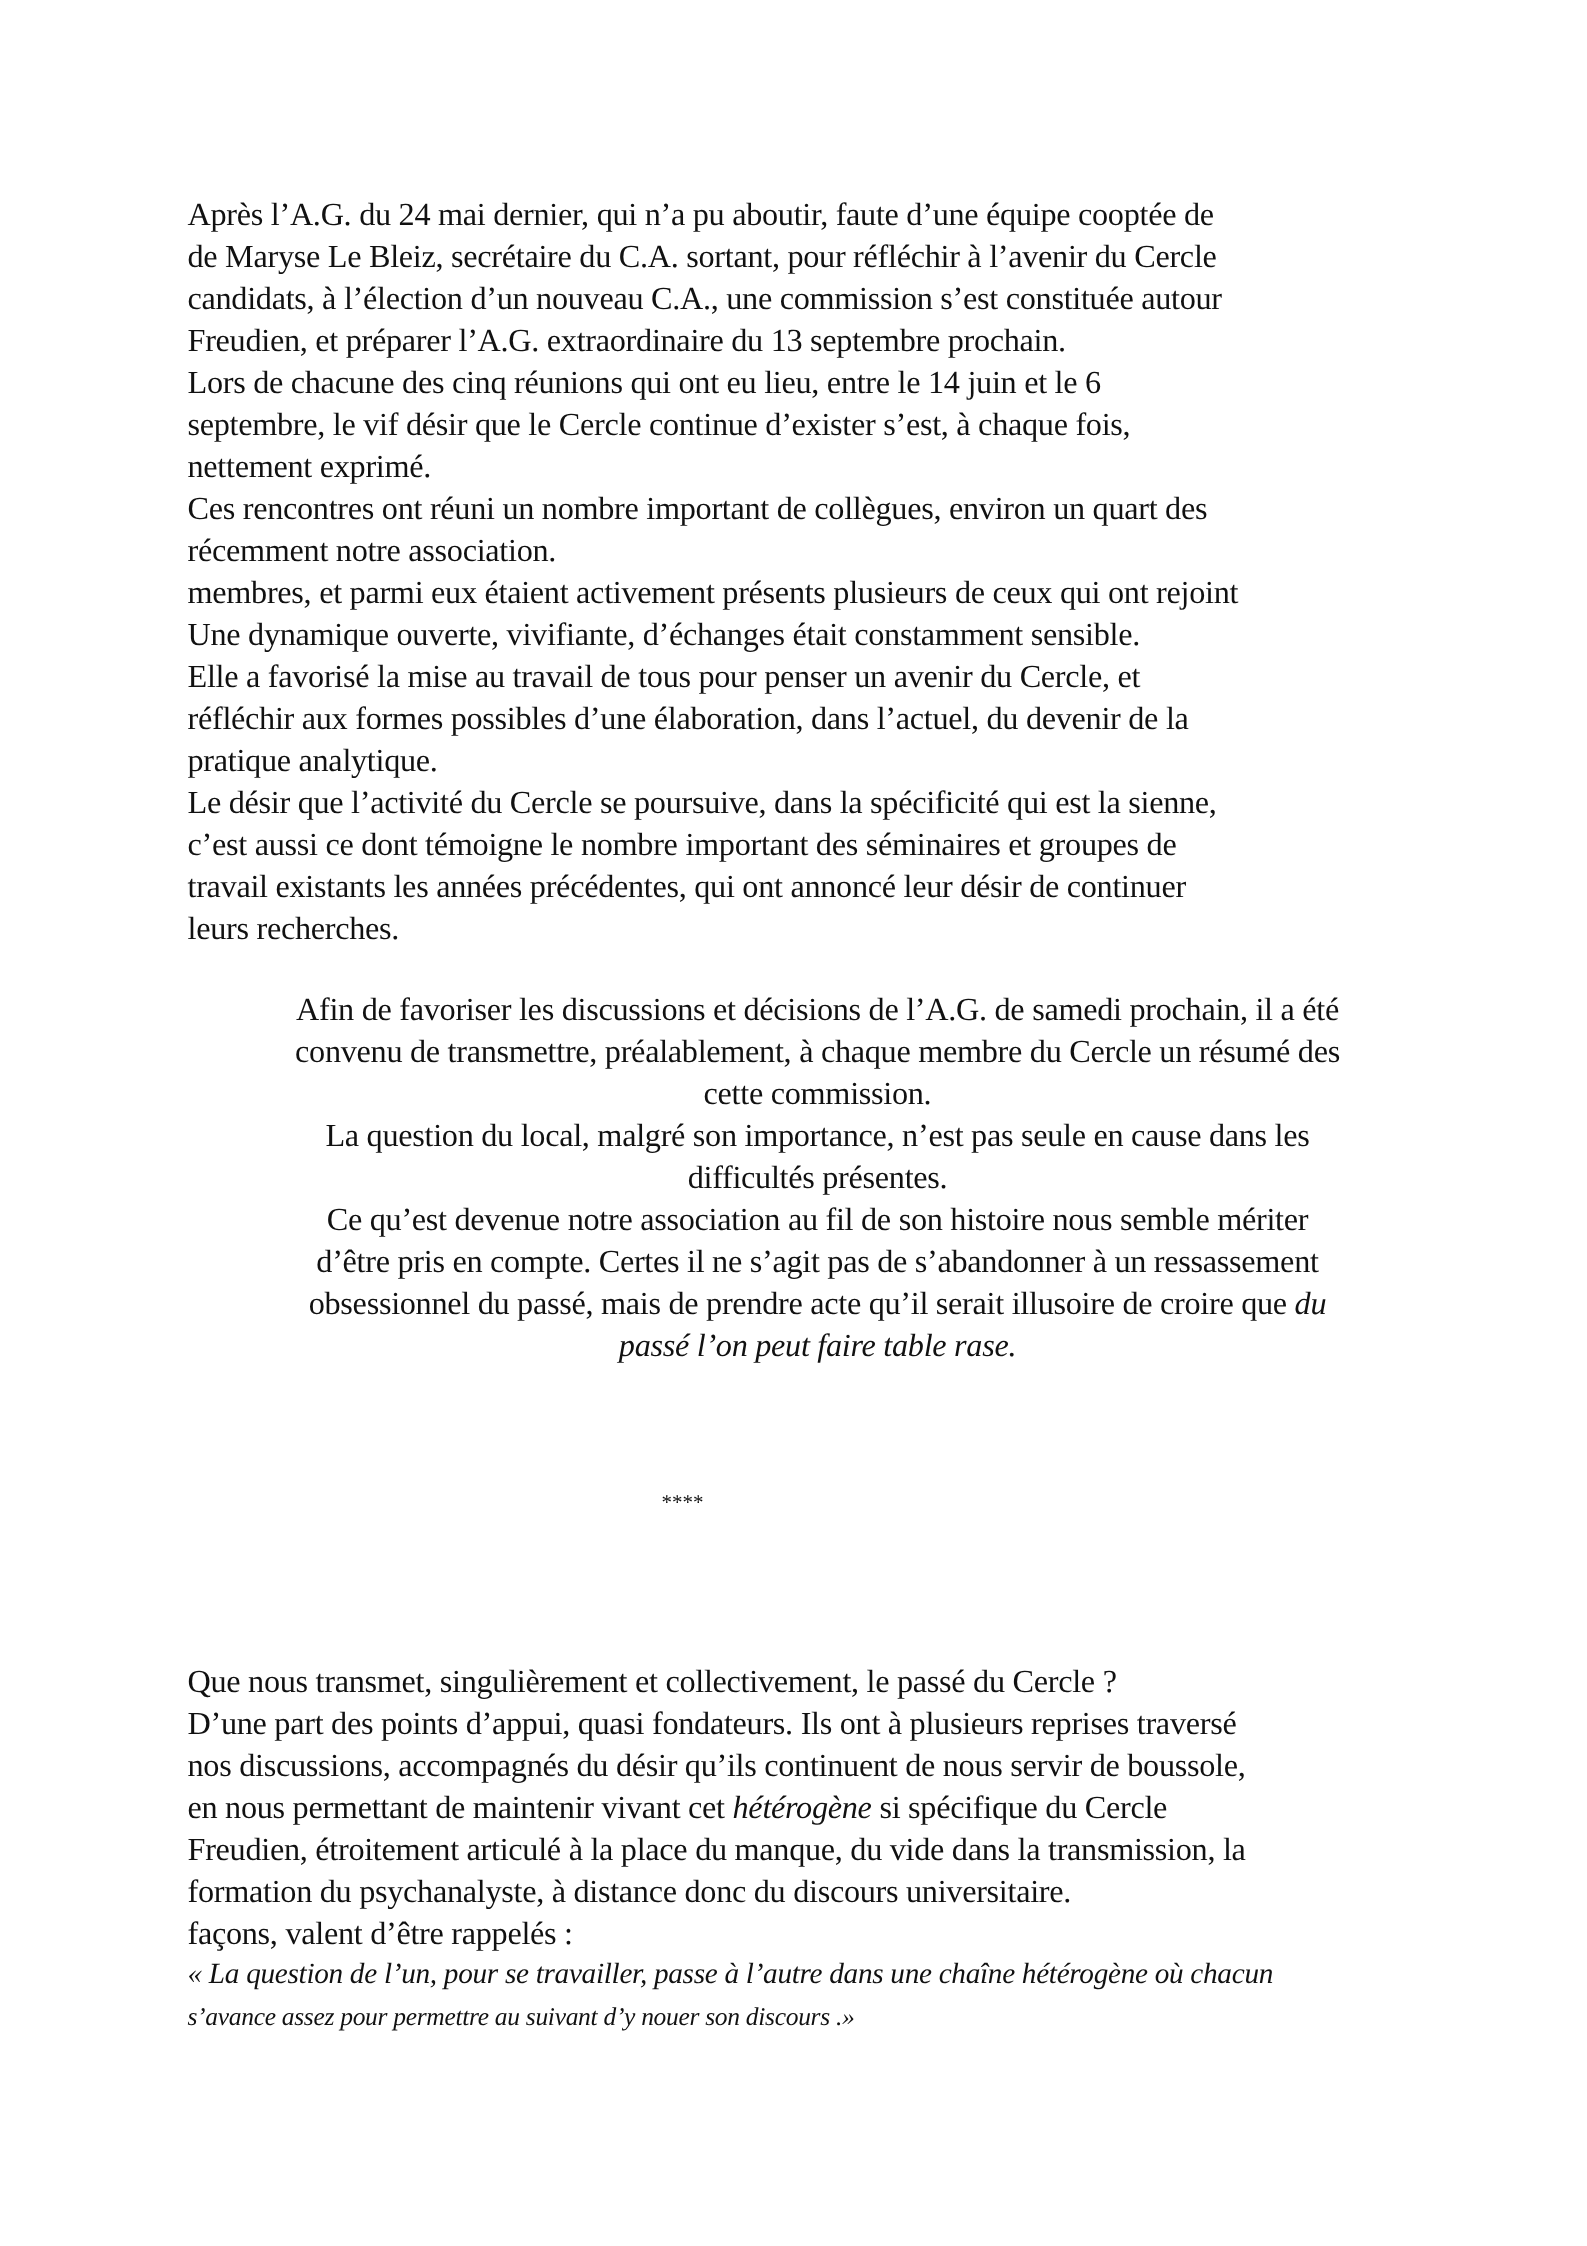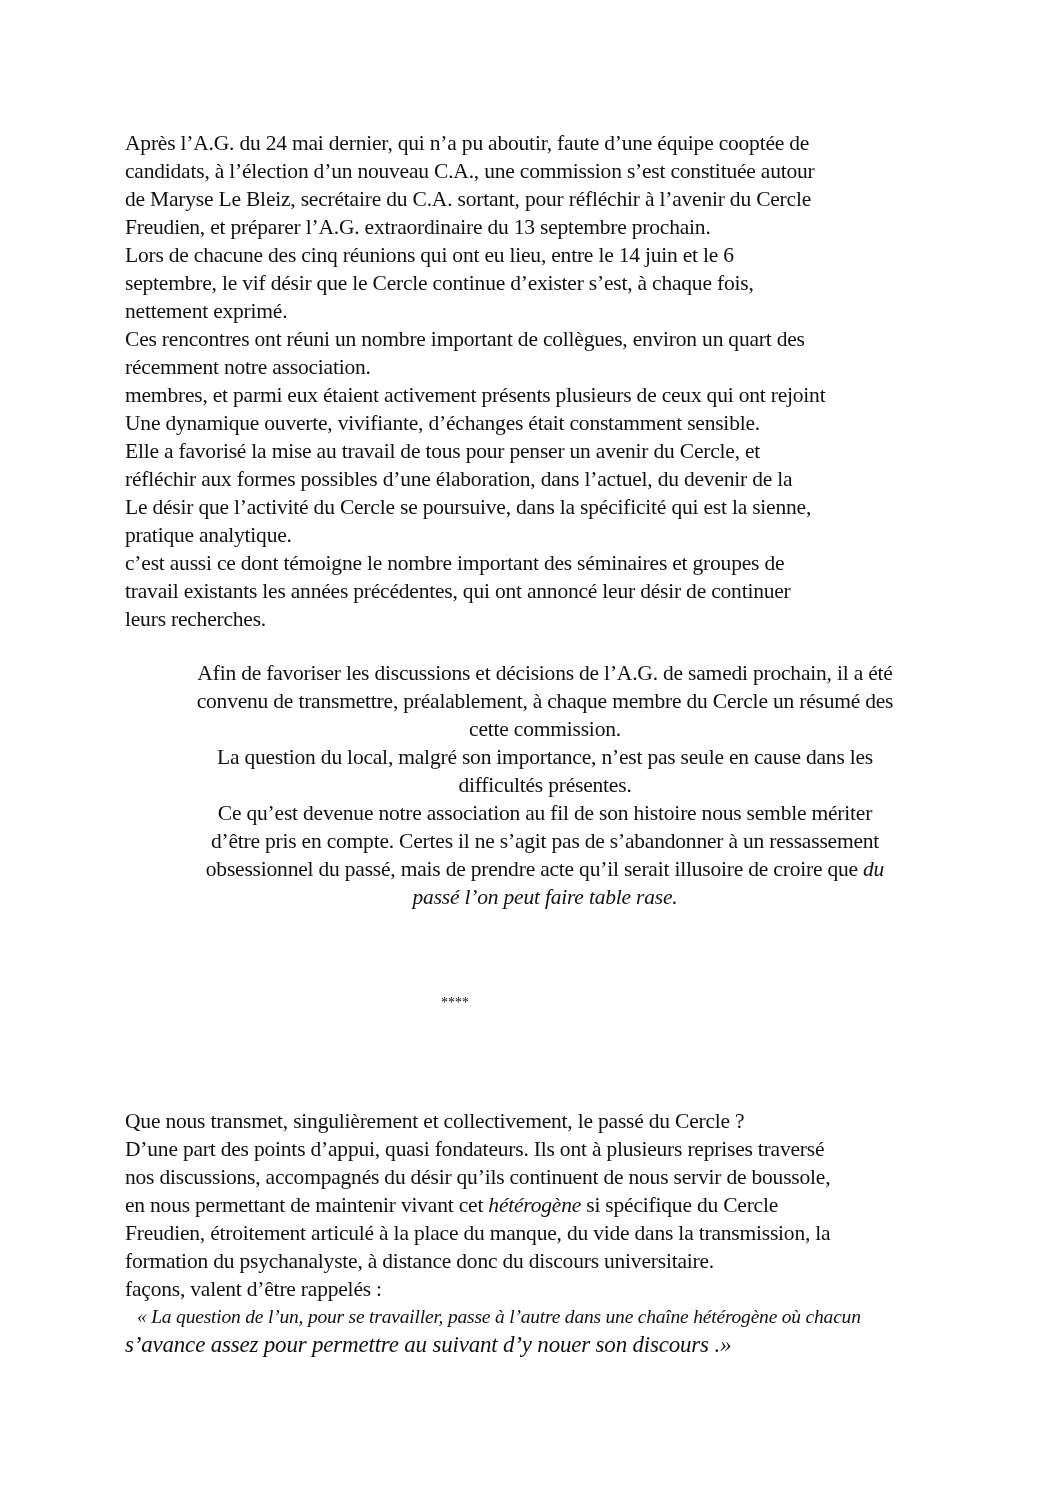--- a/index.html
+++ b/index.html
@@ -22,34 +22,34 @@
     font-family: "Liberation Serif", serif; font-size: 14px; color: #111; letter-spacing: 0px; }
   #block3 { top: 1107px; }
 </style>
 </head>
 <body>
 
 <div class="page">
 
   <div class="block" id="block1">
     <div class="line">Après l’A.G. du 24 mai dernier, qui n’a pu aboutir, faute d’une équipe cooptée de</div>
+    <div class="line">de Maryse Le Bleiz, secrétaire du C.A. sortant, pour réfléchir à l’avenir du Cercle</div>
     <div class="line">candidats, à l’élection d’un nouveau C.A., une commission s’est constituée autour</div>
-    <div class="line">de Maryse Le Bleiz, secrétaire du C.A. sortant, pour réfléchir à l’avenir du Cercle</div>
     <div class="line">Freudien, et préparer l’A.G. extraordinaire du 13 septembre prochain.</div>
     <div class="line">Lors de chacune des cinq réunions qui ont eu lieu, entre le 14 juin et le 6</div>
     <div class="line">septembre, le vif désir que le Cercle continue d’exister s’est, à chaque fois,</div>
     <div class="line">nettement exprimé.</div>
     <div class="line">Ces rencontres ont réuni un nombre important de collègues, environ un quart des</div>
     <div class="line">récemment notre association.</div>
     <div class="line">membres, et parmi eux étaient activement présents plusieurs de ceux qui ont rejoint</div>
     <div class="line">Une dynamique ouverte, vivifiante, d’échanges était constamment sensible.</div>
     <div class="line">Elle a favorisé la mise au travail de tous pour penser un avenir du Cercle, et</div>
     <div class="line">réfléchir aux formes possibles d’une élaboration, dans l’actuel, du devenir de la</div>
+    <div class="line">pratique analytique.</div>
     <div class="line">Le désir que l’activité du Cercle se poursuive, dans la spécificité qui est la sienne,</div>
-    <div class="line">pratique analytique.</div>
     <div class="line">c’est aussi ce dont témoigne le nombre important des séminaires et groupes de</div>
     <div class="line">travail existants les années précédentes, qui ont annoncé leur désir de continuer</div>
     <div class="line">leurs recherches.</div>
   </div>
 
   <div class="block" id="block2">
     <div class="line">Afin de favoriser les discussions et décisions de l’A.G. de samedi prochain, il a été</div>
     <div class="line">convenu de transmettre, préalablement, à chaque membre du Cercle un résumé des</div>
     <div class="line">cette commission.</div>
     <div class="line">La question du local, malgré son importance, n’est pas seule en cause dans les</div>
@@ -63,17 +63,17 @@
   <div id="stars">****</div>
 
   <div class="block" id="block3">
     <div class="line">Que nous transmet, singulièrement et collectivement, le passé du Cercle ?</div>
     <div class="line">D’une part des points d’appui, quasi fondateurs. Ils ont à plusieurs reprises traversé</div>
     <div class="line">nos discussions, accompagnés du désir qu’ils continuent de nous servir de boussole,</div>
     <div class="line"><span>en nous permettant de maintenir vivant cet </span><span class="it">hétérogène</span><span> si spécifique du Cercle</span></div>
     <div class="line">Freudien, étroitement articulé à la place du manque, du vide dans la transmission, la</div>
     <div class="line">formation du psychanalyste, à distance donc du discours universitaire.</div>
     <div class="line">façons, valent d’être rappelés :</div>
-    <div class="line it" style="font-size:19.5px;margin-left:12px;">« La question de l’un, pour se travailler, passe à l’autre dans une chaîne hétérogène où chacun</div>
-    <div class="line it" style="font-size:23px;">s’avance assez pour permettre au suivant d’y nouer son discours .»</div>
+    <div class="line it" style="font-size:19.5px;">« La question de l’un, pour se travailler, passe à l’autre dans une chaîne hétérogène où chacun</div>
+    <div class="line it" style="font-size:17px;">s’avance assez pour permettre au suivant d’y nouer son discours .»</div>
   </div>
 
 </div>
 
 </body></html>

